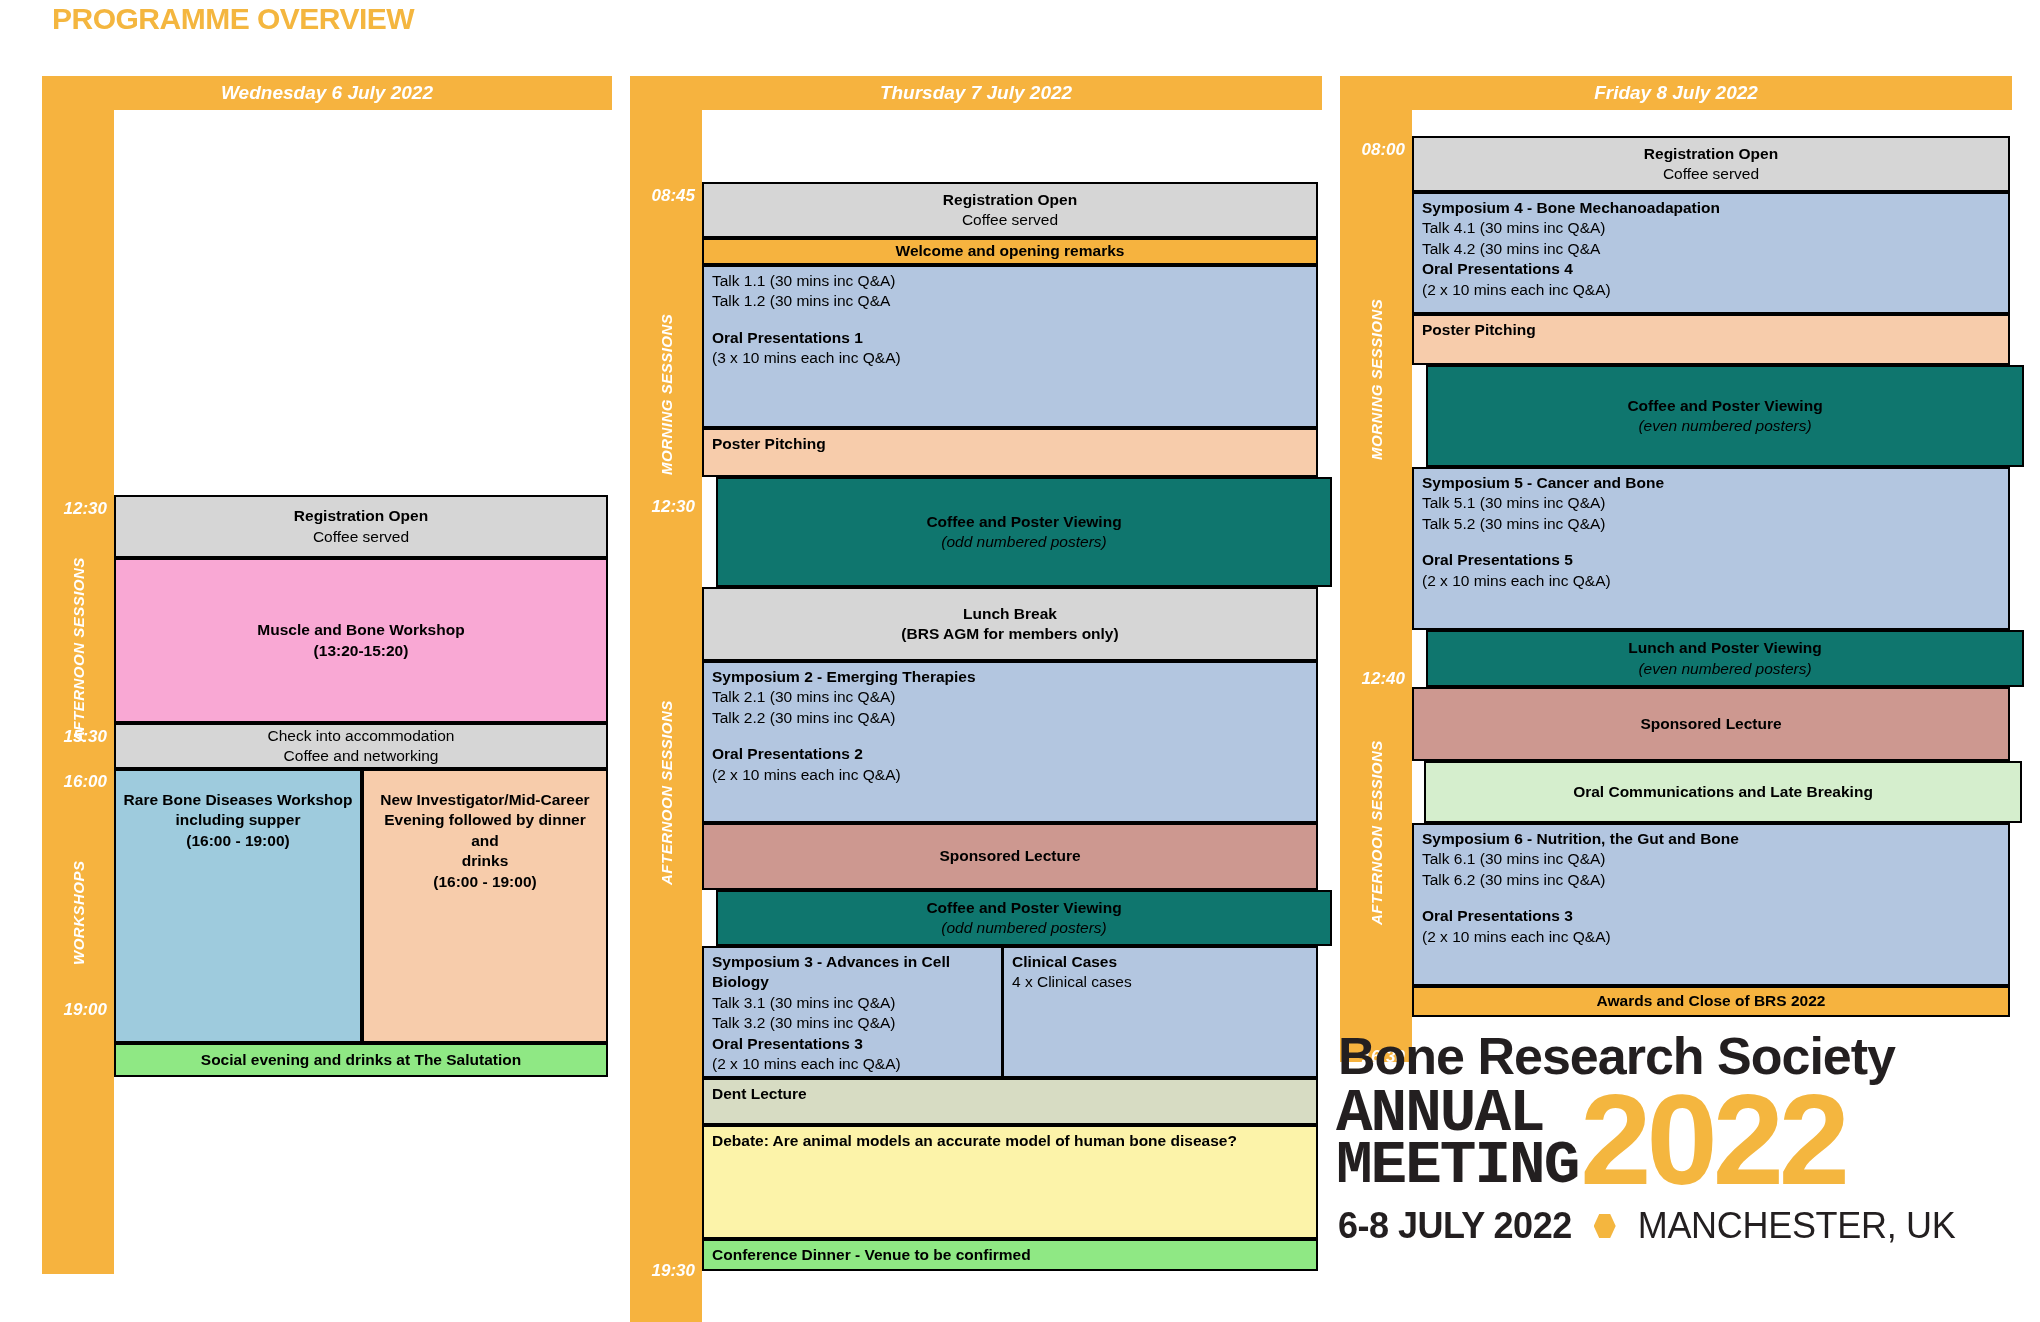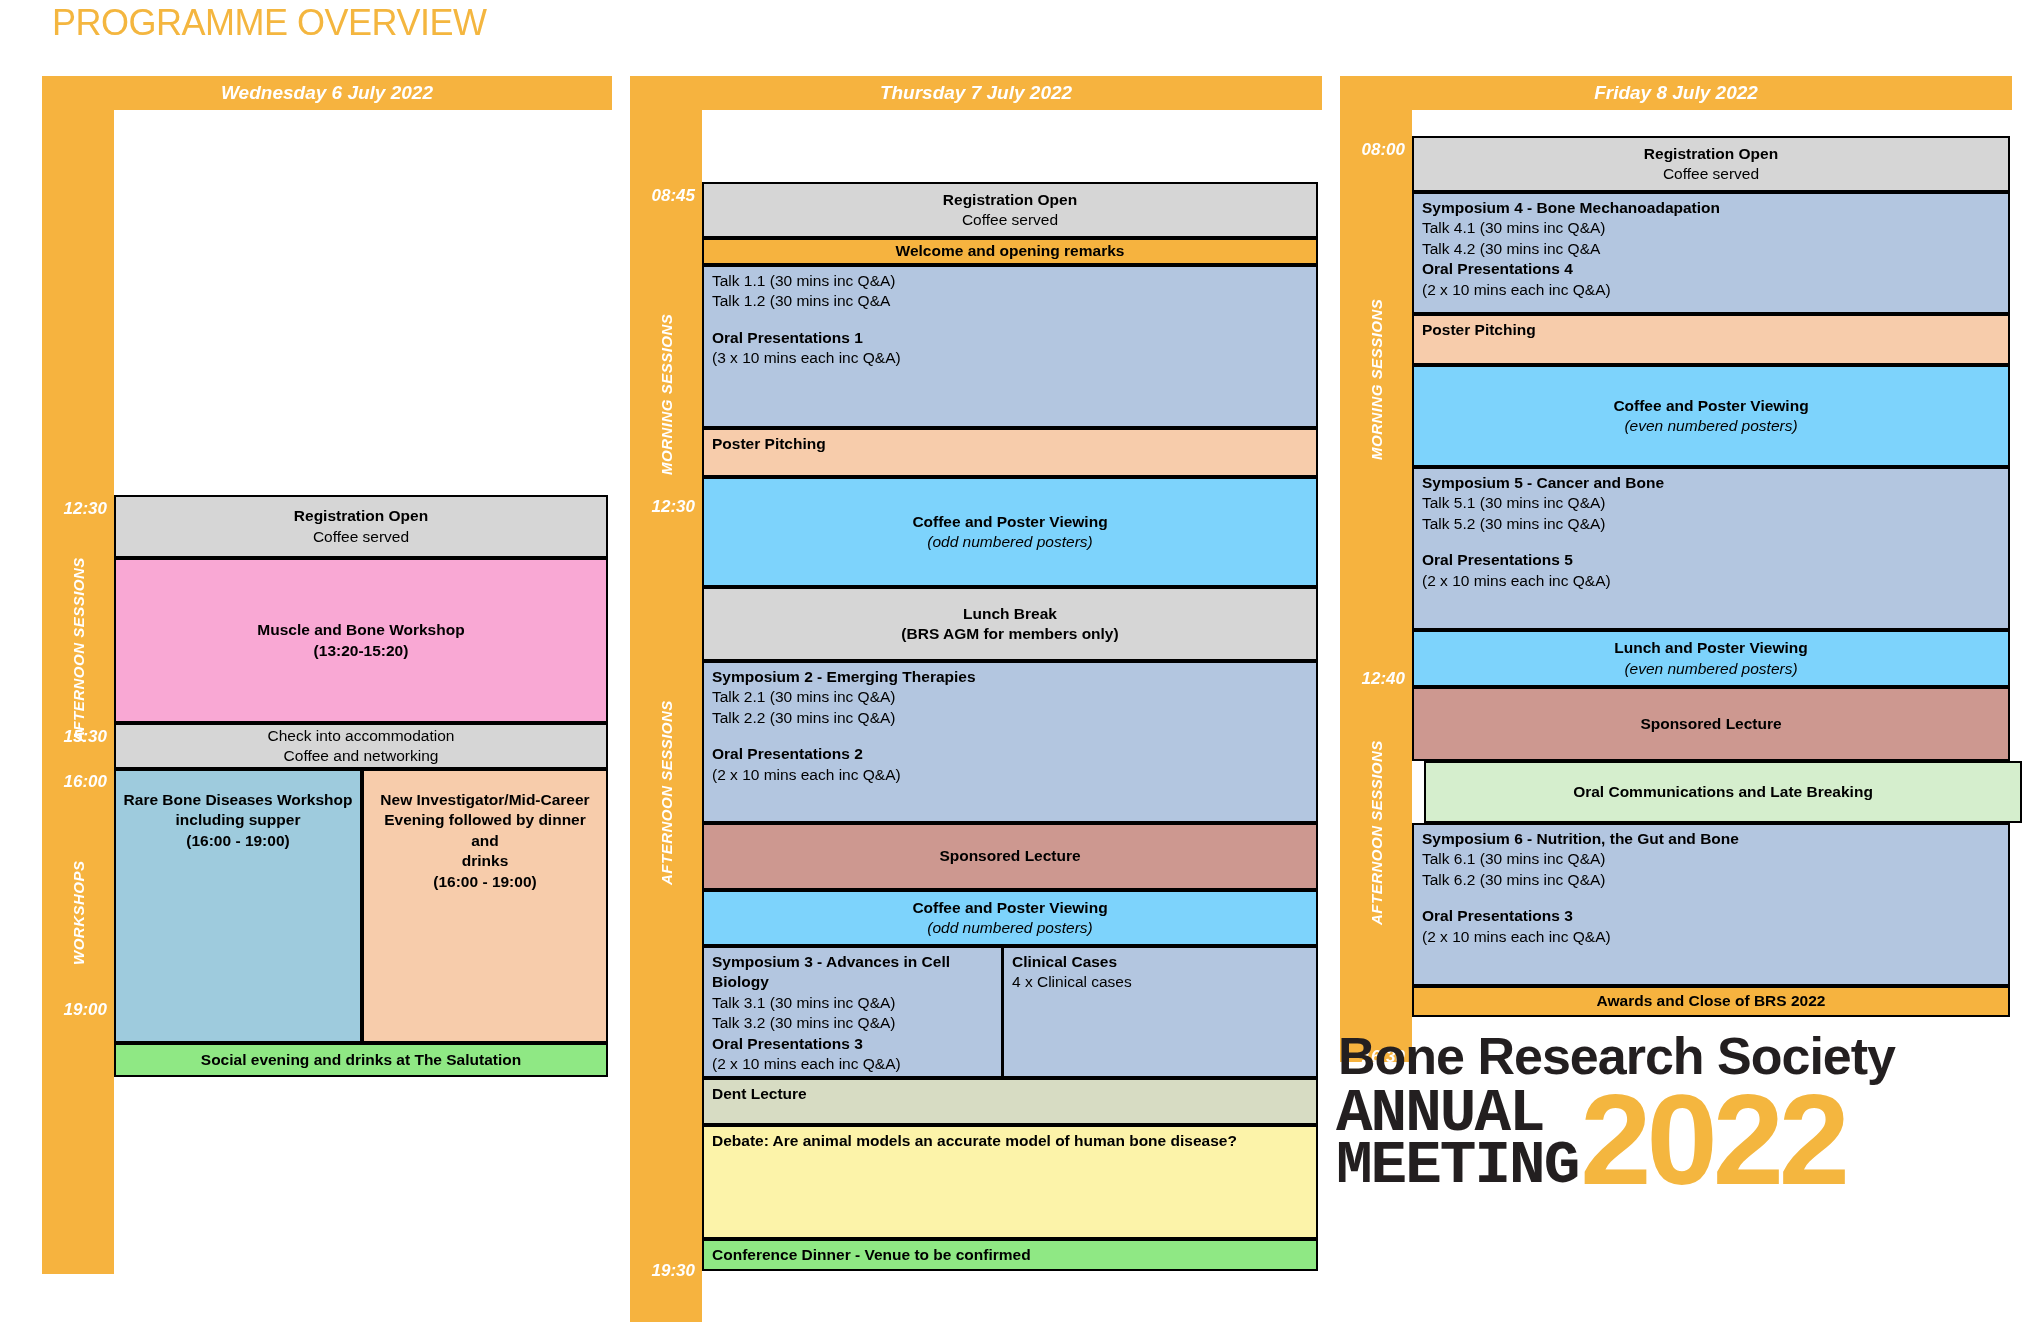--- a/index.html
+++ b/index.html
@@ -8,22 +8,22 @@
     background: #ffffff;
     font-family: "Liberation Sans", sans-serif;
     overflow: hidden;
     position: relative;
   }
 
   
   #page-title {
     position: absolute;
     left: 52px; top: 2px;
-    font-size: 36px;
-    font-weight: normal;
+    font-size: 30px;
+    font-weight: bold;
     color: #f4b63f;
     letter-spacing: -0.5px;
   }
 
   
   .day-col { position: absolute; top: 76px; }
   #col-wed { left: 42px;   width: 570px; }
   #col-thu { left: 630px;  width: 692px; }
   #col-fri { left: 1340px; width: 672px; }
 
@@ -89,21 +89,21 @@
   .block .spacer { height: 16px; }
 
   
   .split-left  { border-right: 1px solid #000; }
 
   
   .c-grey    { background: #d6d6d6; }
   .c-orange  { background: #f6b33f; }
   .c-blue    { background: #b3c6e0; }
   .c-peach   { background: #f7ccab; }
-  .c-pink    { background: #7dd3fc; }
+  .c-pink    { background: #0f766e; margin-left: 14px; }
   .c-brown   { background: #cd9890; }
   .c-olive   { background: #d7dcc3; }
   .c-yellow  { background: #fcf3a9; }
   .c-green   { background: #8fe884; }
   .c-mint    { background: #d5eecd; }
   .c-khaki   { background: #f9a8d4; }
   .c-skyblue { background: #9ecbdd; }
 
   
   #brs-logo {
@@ -369,13 +369,18 @@
 
 <div id="brs-logo">
   <div id="logo-line1">Bone Research Society</div>
   <div class="logo-mid">
     <div id="logo-words">
       <span id="logo-annual">ANNUAL</span>
       <span id="logo-meeting">MEETING</span>
     </div>
     <div id="logo-year">2022</div>
   </div>
+  <div id="logo-line3">
+    <div id="logo-dates">6-8 JULY 2022</div>
+    <div id="logo-dot"></div>
+    <div id="logo-city">MANCHESTER, UK</div>
+  </div>
 </div>
 
 </body></html>

